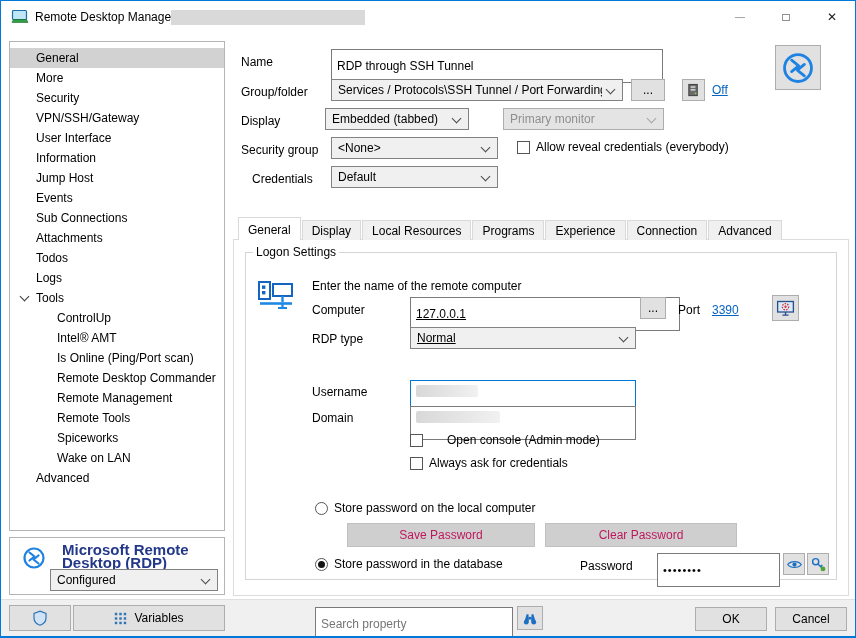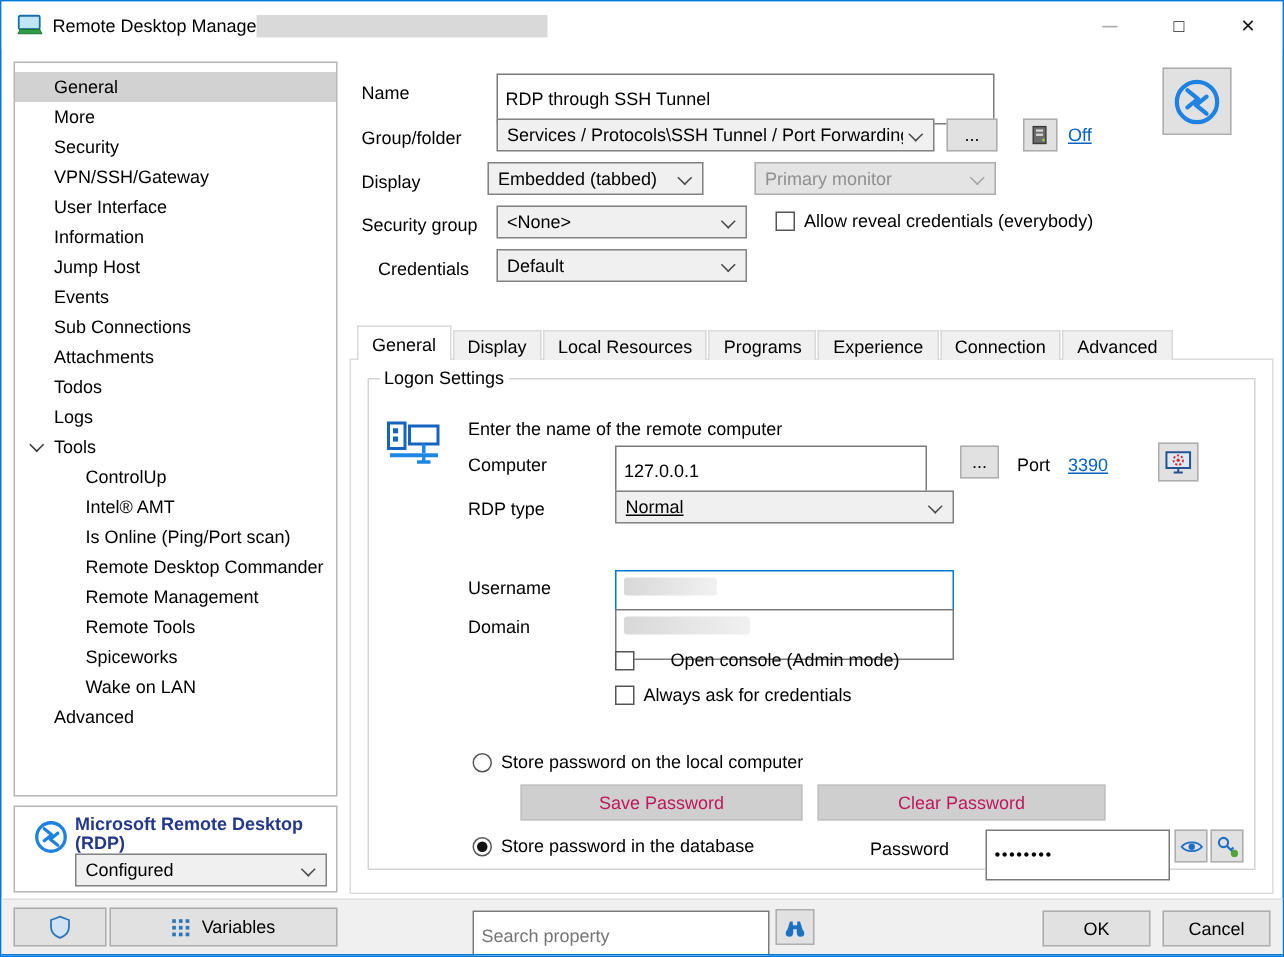--- a/index.html
+++ b/index.html
@@ -23,22 +23,22 @@
              border:1px solid #b5b5b5; background:#fff; padding-top:6px; overflow:hidden; }
   .side-item { position:relative; height:20px; line-height:20px; padding-left:26px;
                white-space:nowrap; cursor:default; }
   .side-item.sel { background:#d2d2d2; }
   .side-item.lvl2 { padding-left:47px; }
   .tools-chev { position:absolute; left:11px; top:5px; width:7px; height:7px;
                 border-right:1.6px solid #3a3a3a; border-bottom:1.6px solid #3a3a3a;
                 transform:rotate(45deg); }
   .protocol-panel { position:absolute; left:8px; top:536px; width:216px; height:58px;
                     border:1px solid #b5b5b5; background:#fff; }
-  .protocol-title { position:absolute; left:40px; top:5px; width:170px; font-weight:bold;
-                    color:#24388a; font-size:12px; line-height:13px; }
+  .protocol-title { position:absolute; left:52px; top:5px; width:170px; font-weight:bold;
+                    color:#24388a; font-size:15px; line-height:13px; }
   .footer { position:absolute; left:0; top:598px; width:856px; height:37px; background:#f0f0f0;
             border-top:1px solid #e0e0e0; }
   .bottom-edge { position:absolute; left:0; top:635px; width:856px; height:3px; background:#0079d8; }
   
   .lbl { position:absolute; white-space:nowrap; font-size:12px; }
   .tbox { position:absolute; height:22px; background:#fff; border:1px solid #7a7a7a;
           font:12px "Liberation Sans",sans-serif; padding:16px 5px; color:#000; }
   .tbox.focus { border:1px solid #0078d7; }
   .combo { position:absolute; height:22px; background:#f0f0f0; border:1px solid #828282;
            display:flex; align-items:center; padding:0 20px 0 6px; overflow:hidden; }
@@ -214,21 +214,21 @@
           <rect x="17" y="5" width="19" height="12" fill="none" stroke="#1565c0" stroke-width="2"></rect>
           <path d="M26.5 17 V23" stroke="#1e88e5" stroke-width="2.4"></path>
           <path d="M4 24.5 H36" stroke="#1e88e5" stroke-width="2.6"></path>
           <path d="M26.5 24.5 V29 M22 29 h9" stroke="#1e88e5" stroke-width="2.2"></path>
         </svg>
       </span>
 
       <span class="lbl" style="left:66px;top:20px;">Enter the name of the remote computer</span>
 
       <span class="lbl" style="left:66px;top:44px;">Computer</span>
-      <input class="tbox" style="left: 164px; top: 38px; width: 208px;" value="127.0.0.1">
+      <input class="tbox" style="left: 164px; top: 38px; width: 270px; text-decoration: underline;" value="127.0.0.1">
       <button class="btn" style="left:394px;top:38px;width:26px;height:22px;">...</button>
       <span class="lbl" style="left:432px;top:44px;">Port</span>
       <a class="link" style="left:466px;top:44px;">3390</a>
       <button class="btn" style="left:526px;top:36px;width:27px;height:26px;">
         <span>
           <svg viewBox="0 0 24 24" width="21" height="21">
             <rect x="3" y="4" width="18" height="12" fill="#dce9f7" stroke="#27508f" stroke-width="1.5"></rect>
             <path d="M8.5 19.5 h7 M12 16 v3.5" stroke="#27508f" stroke-width="1.5"></path>
             <circle cx="12" cy="10" r="3.6" fill="none" stroke="#d62b2b" stroke-width="1.4" stroke-dasharray="1.7 1.4"></circle>
             <circle cx="12" cy="10" r="1.3" fill="#d62b2b"></circle>

